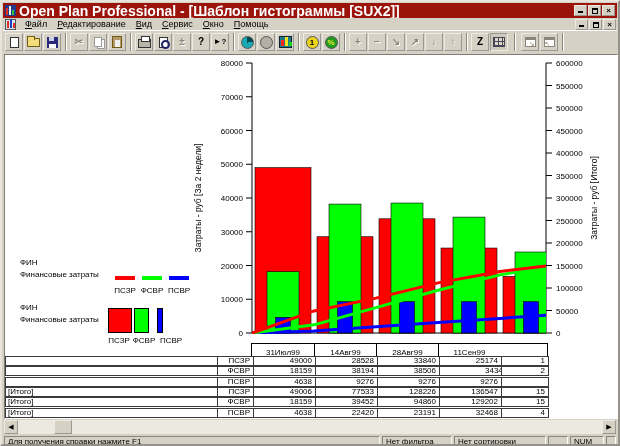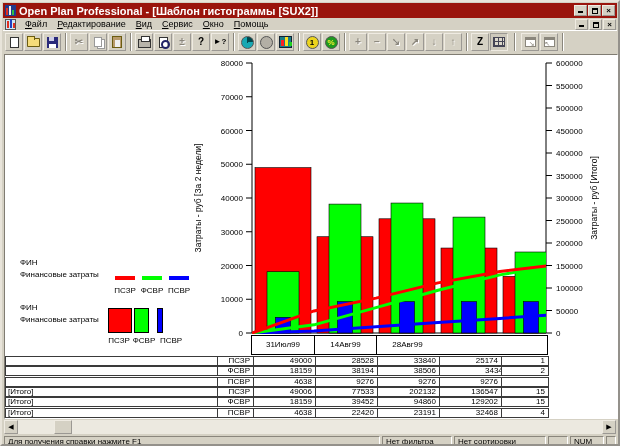--- a/index.html
+++ b/index.html
@@ -9,21 +9,21 @@
     background:#d5d1c4;
     border:2px outset #e8e4da;
     font-family:"Liberation Sans", sans-serif;
     overflow:hidden;
     -webkit-font-smoothing:none;
   }
   
   .titlebar{position:absolute;left:1px;top:1px;right:1px;height:15px;background:#9a140c;display:flex;align-items:center;padding:0 2px;}
   .titlebar .app-icon{width:11px;height:11px;background:#223a8c;position:relative;margin-right:3px;flex:none;}
   .titlebar .app-icon i{position:absolute;bottom:1px;width:2px;}
-  .titlebar .ttl{color:#fff;font-size:11px;font-weight:bold;white-space:nowrap;overflow:hidden;flex:1;}
+  .titlebar .ttl{color:#fff;font-size:14px;font-weight:bold;white-space:nowrap;overflow:hidden;flex:1;}
   .winbtns{display:flex;gap:1px;flex:none;}
   .wbtn{width:13px;height:11px;background:#d5d1c4;border:1px outset #efebe2;position:relative;cursor:default;font-size:8px;line-height:9px;text-align:center;font-weight:bold;color:#000;}
   .wbtn .mn{position:absolute;left:3px;right:3px;bottom:2px;border-bottom:2px solid #000;}
   .wbtn .rs{position:absolute;left:3px;top:2px;width:6px;height:6px;border:1px solid #000;border-top:2px solid #000;background:#d5d1c4;}
   
   .menubar{position:absolute;left:1px;top:16px;right:1px;height:13px;display:flex;align-items:center;background:#d5d1c4;border-bottom:1px solid #fff;}
   .child-icon{width:11px;height:11px;background:#cfe6f4;border:1px solid #555;position:relative;margin:0 4px 0 2px;flex:none;}
   .child-icon i{position:absolute;bottom:1px;width:2px;}
   .menu-item{font-size:9px;padding:0 5px;color:#000;white-space:nowrap;}
   .menu-item u{text-decoration:underline;}
@@ -60,21 +60,21 @@
   .icon-winbox{width:11px;height:10px;background:#fff;border:1px solid #8a867c;position:relative;}
   .icon-winbox:before{content:"";position:absolute;left:0;right:0;top:0;height:2px;background:#8a867c;}
   .icon-winbox:after{content:"↘";position:absolute;right:0;bottom:-2px;font-size:7px;color:#8a867c;}
   .icon-winbox.rot:after{content:"↖";left:0;right:auto;}
   
   .client{position:absolute;left:2px;top:52px;width:614px;height:365px;background:#fff;border:1px solid;border-color:#807c72 #fff #fff #807c72;overflow:hidden;}
   .legend-text{position:absolute;font-size:8px;color:#000;white-space:nowrap;}
   .legend-swatch{position:absolute;height:4px;}
   .legend-bar{position:absolute;border:1px solid #000;}
   .legend-lab{position:absolute;font-size:8px;width:26px;text-align:center;color:#000;}
-  .daterow{position:absolute;left:246px;top:280px;width:297px;height:20px;border:1px solid #000;overflow:hidden;background:#fff;text-decoration:underline;}
+  .daterow{position:absolute;left:246px;top:288px;width:297px;height:20px;border:1px solid #000;overflow:hidden;background:#fff;text-decoration:underline;}
   .datecell{position:absolute;top:0;height:18px;width:62px;font-size:8px;text-align:center;line-height:18px;border-left:1px solid #000;color:#000;white-space:nowrap;}
   .datecell.first{border-left:none;}
   .ctable{position:absolute;left:0;top:301px;width:544px;}
   .t-row{height:10px;border:1px solid #3a3a3a;background:#fff;display:flex;margin-bottom:0.33px;}
   .t-cell{height:100%;font-size:8px;line-height:8px;color:#000;border-left:1px solid #3a3a3a;overflow:hidden;white-space:nowrap;flex:none;}
   .t-cell.first{border-left:none;padding-left:2px;}
   .t-cell.num,.t-cell.code{text-align:right;padding-right:3px;}
   
   .hscroll{position:absolute;left:2px;right:2px;top:418px;height:14px;background:#ece9e0;}
   .sb-btn{position:absolute;top:0;width:14px;height:14px;background:#d5d1c4;border:1px outset #efebe2;font-size:7px;line-height:12px;text-align:center;color:#000;}
@@ -325,20 +325,21 @@
         <span class="legend-bar" style="left: 129px; top: 253px; width: 15px; height: 25px; background: rgb(0, 255, 0);"></span>
         <span class="legend-bar" style="left: 152px; top: 253px; width: 6px; height: 25px; background: rgb(0, 0, 255);"></span>
         <span class="legend-lab" style="left: 101px; top: 281px;">ПСЗР</span>
         <span class="legend-lab" style="left: 126px; top: 281px;">ФСВР</span>
         <span class="legend-lab" style="left: 153px; top: 281px;">ПСВР</span>
       </div>
     <div class="daterow" id="daterow">
         <span class="datecell first" style="left: 0px;">31Июл99</span>
         <span class="datecell" style="left: 62px;">14Авг99</span>
         <span class="datecell" style="left: 124px;">28Авг99</span>
+        <span class="datecell" style="left: 186px;">11Сен99</span>
       </div>
     <div class="ctable" id="ctable">
         <div class="t-row">
           <span class="t-cell first" style="width: 211px;"></span>
           <span class="t-cell code" style="width: 36px;">ПСЗР</span>
           <span class="t-cell num" style="width: 62px;">49000</span>
           <span class="t-cell num" style="width: 62px;">28528</span>
           <span class="t-cell num" style="width: 62px;">33840</span>
           <span class="t-cell num" style="width: 62px;">25174</span>
           <span class="t-cell num" style="width: 47px;">1</span>
@@ -359,21 +360,21 @@
           <span class="t-cell num" style="width: 62px;">9276</span>
           <span class="t-cell num" style="width: 62px;">9276</span>
           <span class="t-cell num" style="width: 62px;">9276</span>
           <span class="t-cell num" style="width: 47px;"></span>
         </div>
         <div class="t-row">
           <span class="t-cell first" style="width: 211px;">[Итого]</span>
           <span class="t-cell code" style="width: 36px;">ПСЗР</span>
           <span class="t-cell num" style="width: 62px;">49006</span>
           <span class="t-cell num" style="width: 62px;">77533</span>
-          <span class="t-cell num" style="width: 62px;">202132</span>
+          <span class="t-cell num" style="width: 62px;">128226</span>
           <span class="t-cell num" style="width: 62px;">136547</span>
           <span class="t-cell num" style="width: 47px;">15</span>
         </div>
         <div class="t-row">
           <span class="t-cell first" style="width: 211px;">[Итого]</span>
           <span class="t-cell code" style="width: 36px;">ФСВР</span>
           <span class="t-cell num" style="width: 62px;">18159</span>
           <span class="t-cell num" style="width: 62px;">39452</span>
           <span class="t-cell num" style="width: 62px;">94860</span>
           <span class="t-cell num" style="width: 62px;">129202</span>

